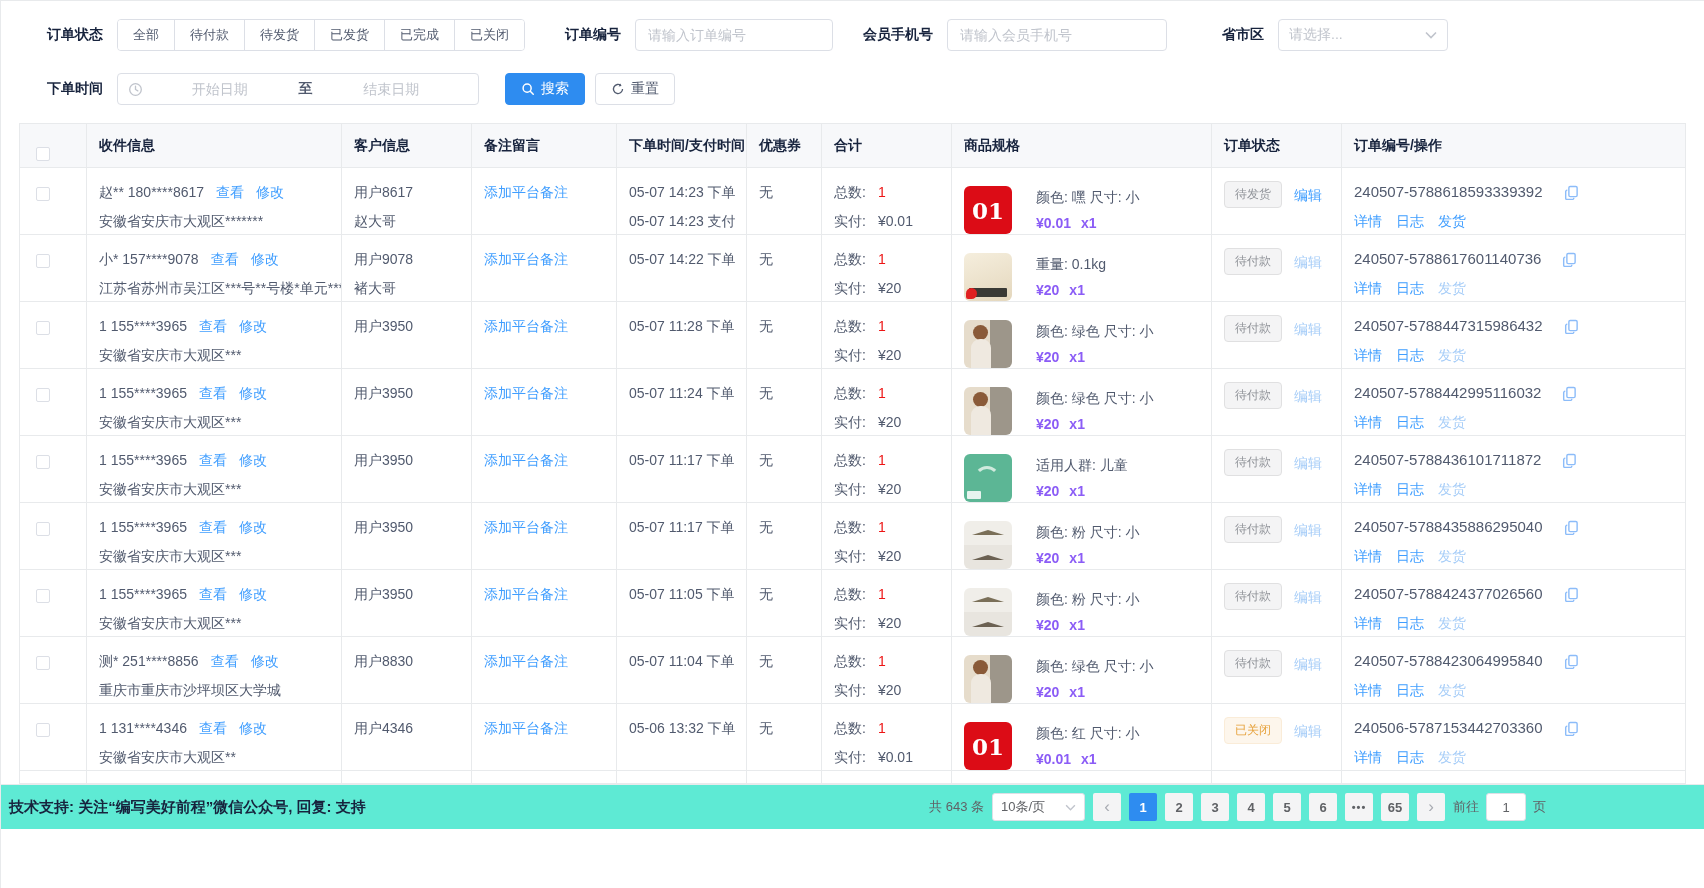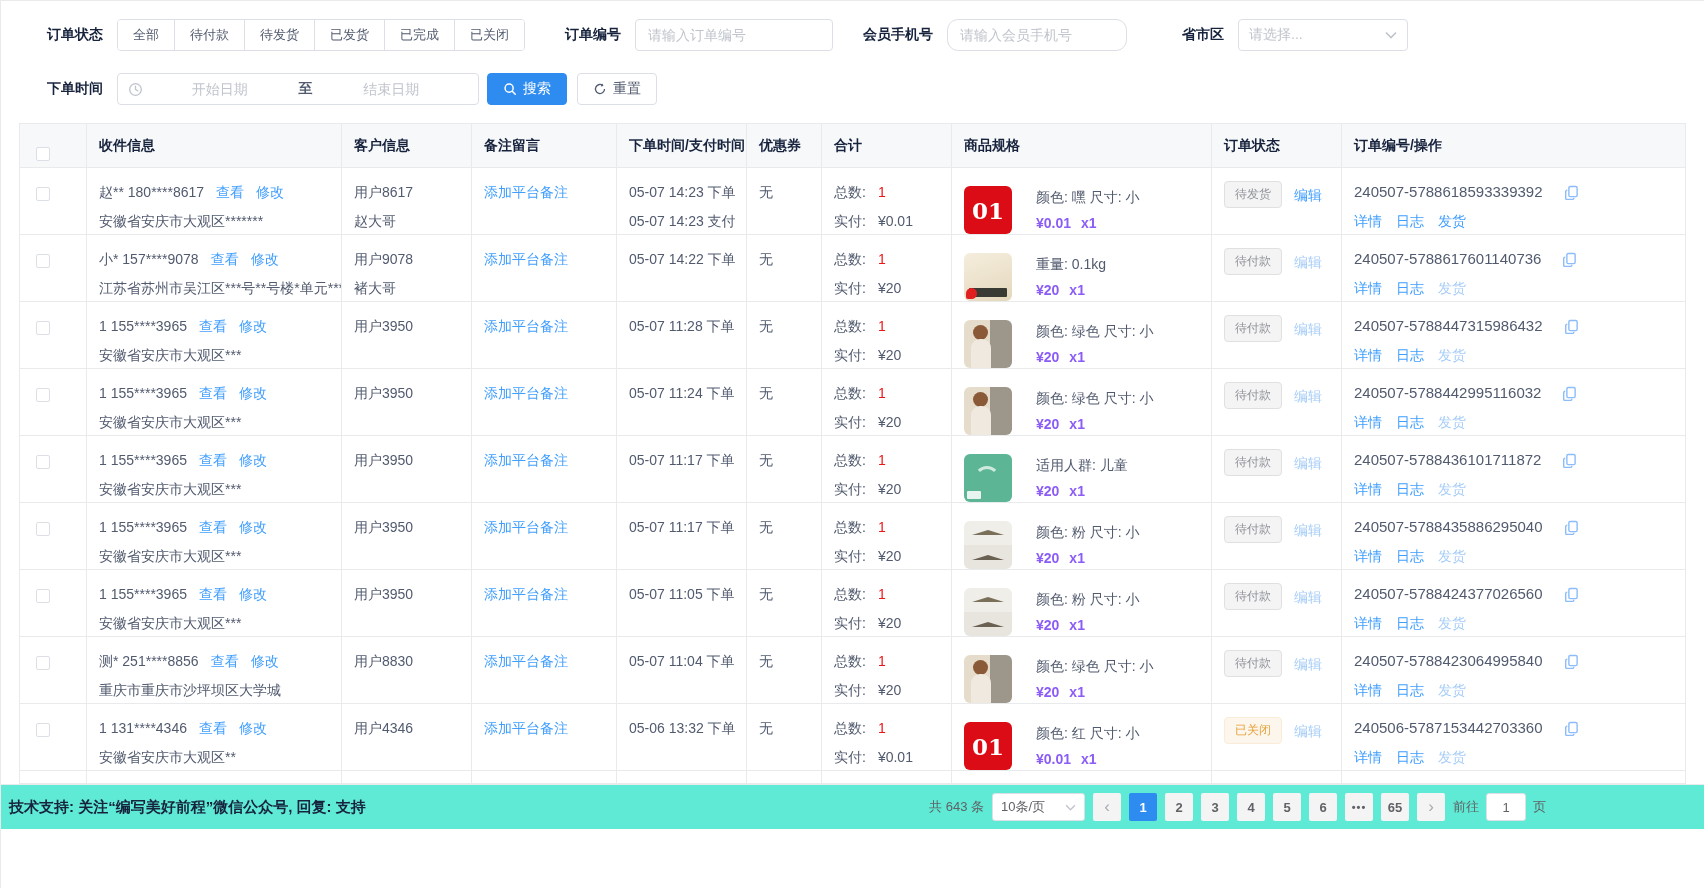--- a/index.html
+++ b/index.html
@@ -13,29 +13,29 @@
   .frow{display:flex;align-items:center;}
   .frow1{padding-top:18px;margin-left:46px;}
   .frow2{margin-top:22px;margin-left:46px;}
   .flabel{font-weight:bold;color:#17233d;font-size:14px;margin-right:14px;white-space:nowrap;}
   .tabs{display:inline-flex;border:1px solid #dcdfe6;border-radius:4px;overflow:hidden;margin-right:40px;background:#fff;}
   .tab{padding:0 15px;height:30px;line-height:30px;font-size:13px;color:#515a6e;background:#fff;border-left:1px solid #dcdfe6;cursor:pointer;white-space:nowrap;}
   .tab:first-child{border-left:none;}
   .inp{height:32px;border:1px solid #dcdfe6;border-radius:4px;padding:0 12px;font-size:14px;color:#515a6e;box-sizing:border-box;outline:none;}
   .inp::placeholder{color:#c0c4cc;}
   .inp-orderno{width:198px;margin-right:30px;}
-  .inp-phone{width:180px;margin-right:55px;border-radius:11px;}
+  .inp-phone{width:220px;margin-right:55px;}
   .select{width:170px;height:32px;border:1px solid #dcdfe6;border-radius:4px;display:flex;align-items:center;justify-content:space-between;padding:0 10px;box-sizing:border-box;background:#fff;cursor:pointer;}
   .select .ph{color:#c0c4cc;font-size:14px;}
-  .daterange{width:362px;height:32px;border:1px solid #dcdfe6;border-radius:4px;display:flex;align-items:center;padding:0 10px;box-sizing:border-box;margin-right:8px;background:#fff;}
+  .daterange{width:362px;height:32px;border:1px solid #dcdfe6;border-radius:4px;display:flex;align-items:center;padding:0 10px;box-sizing:border-box;margin-right:18px;background:#fff;}
   .daterange input{border:none;outline:none;flex:1;text-align:center;font-size:14px;color:#515a6e;min-width:0;background:transparent;}
   .daterange input::placeholder{color:#c0c4cc;}
   .sep{color:#515a6e;font-size:14px;font-weight:bold;padding:0 2px;}
   .btn{height:32px;border-radius:4px;display:inline-flex;align-items:center;gap:6px;padding:0 15px;font-size:14px;cursor:pointer;box-sizing:border-box;white-space:nowrap;}
-  .btn-primary{background:#2e8cf0;color:#fff;border:1px solid #2e8cf0;margin-right:10px;}
+  .btn-primary{background:#2e8cf0;color:#fff;border:1px solid #2e8cf0;margin-right:10px;margin-left:8px;}
   .btn-plain{background:#fff;color:#515a6e;border:1px solid #dcdfe6;}
   
   .table-wrap{margin:18px 18px 0;border:1px solid #e8eaec;height:661px;overflow:hidden;box-sizing:border-box;background:#fff;}
   .thead,.trow{display:grid;grid-template-columns:67px 255px 130px 145px 130px 75px 130px 260px 130px 1fr;}
   .thead{background:#f7f8fa;height:44px;border-bottom:1px solid #e8eaec;box-sizing:border-box;}
   .th{display:flex;align-items:center;padding:0 12px;font-weight:bold;color:#17233d;font-size:14px;border-right:1px solid #e8eaec;white-space:nowrap;overflow:hidden;}
   .th:last-child{border-right:none;}
   .th.c-check{padding-left:16px;}
   .trow{height:67px;border-bottom:1px solid #e8eaec;box-sizing:border-box;}
   .cell{padding:13px 12px 0;border-right:1px solid #e8eaec;font-size:14px;color:#515a6e;line-height:22px;overflow:hidden;box-sizing:border-box;}

